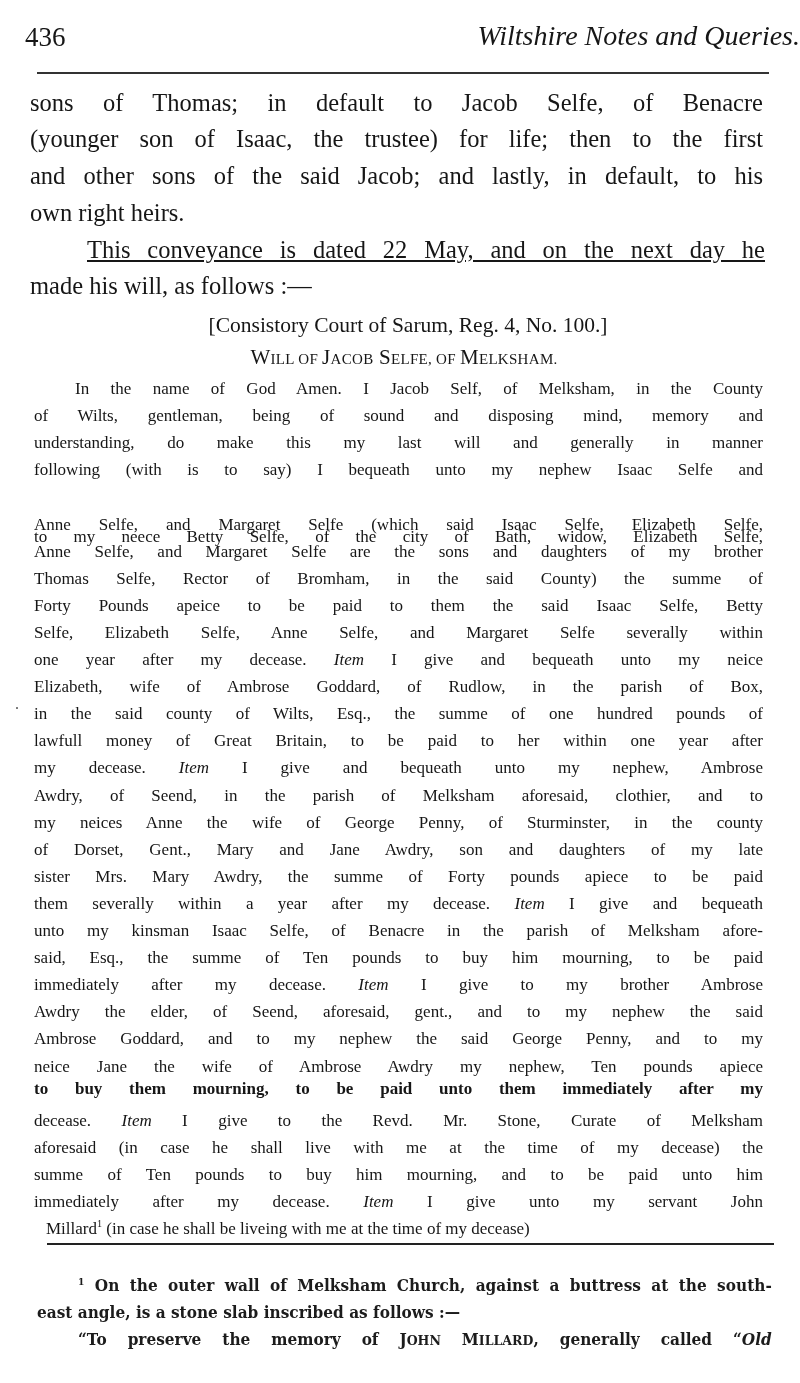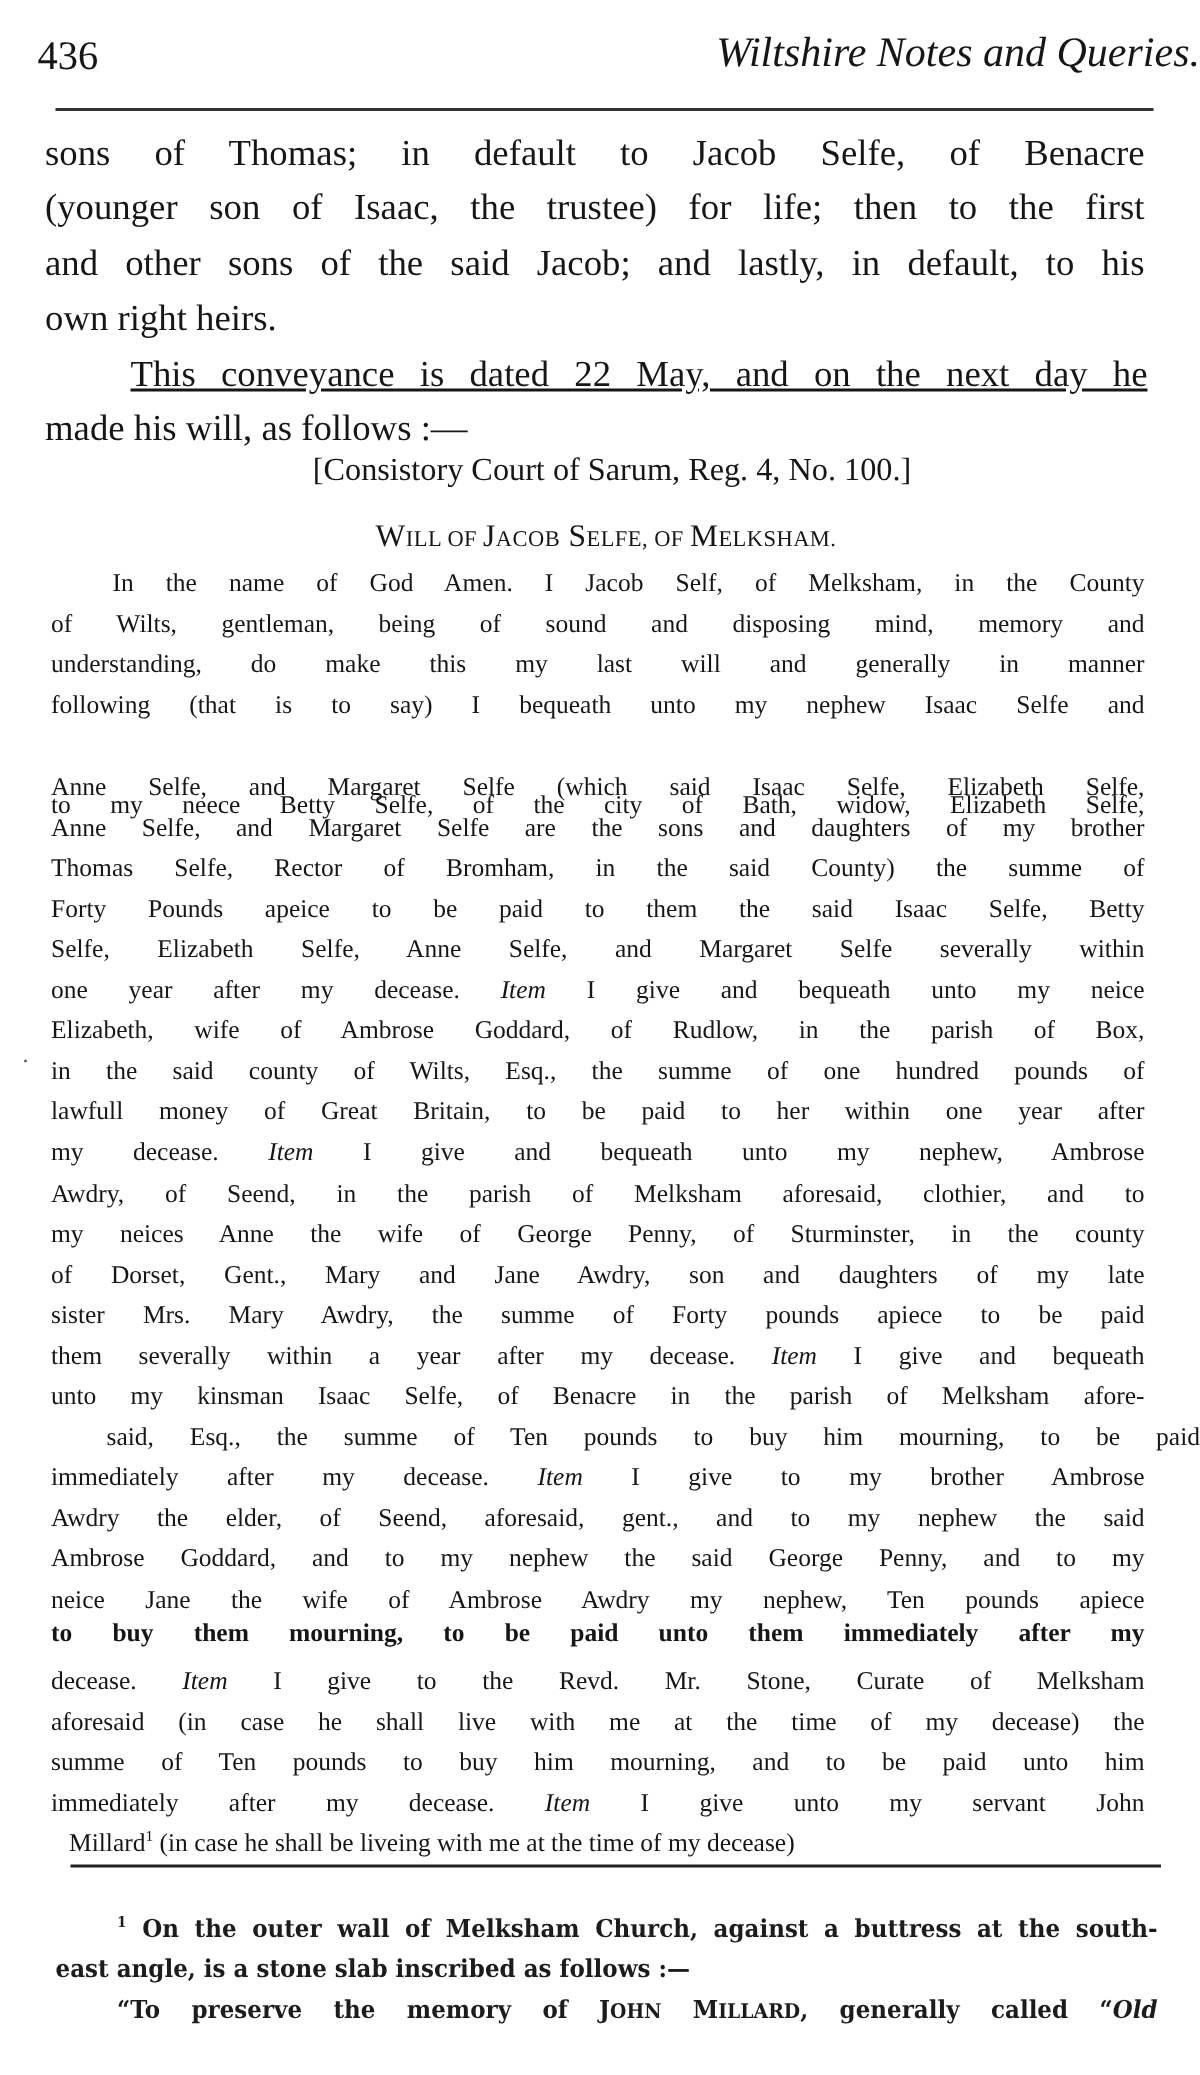--- a/index.html
+++ b/index.html
@@ -21,21 +21,21 @@
     }
     .lead .line { font-size: 24.5px; }
     .lead .line.last { text-align-last: left; }
     .lead .line.indent { left: 87px; width: 678px; text-decoration: underline; }
 
     .body .line { font-size: 17px; left: 34px; width: 729px; }
     .body .line.indent { left: 75px; width: 688px; }
     .body .line.last { text-align-last: left; margin-left: 12px; }
 
     .center { position: absolute; left: 0; width: 800px; text-align: center; white-space: nowrap; }
-    .citation { font-size: 21.5px; top: 301px; padding-left: 16px; box-sizing: border-box; }
+    .citation { font-size: 21.5px; top: 313px; padding-left: 16px; box-sizing: border-box; }
     .will-title { font-size: 20px; top: 345px; letter-spacing: 0.3px; padding-left: 8px; box-sizing: border-box; }
     .will-title .sc { font-size: 15px; text-transform: uppercase; }
     .will-title .cap { font-size: 21px; }
 
     .foot .line { font-family: "DejaVu Serif", "Liberation Serif", serif; font-size: 16.5px; font-weight: bold; color: #1c1c1c; left: 37px; width: 736px; transform: scaleX(0.93); transform-origin: left top; }
     .foot .line.indent { left: 78px; width: 746px; }
     .foot .line.last { text-align-last: left; }
     .foot .sc { font-size: 13.5px; text-transform: uppercase; }
 
     em { font-style: italic; }
@@ -62,39 +62,39 @@
 </div>
 
 <div class="center citation">[Consistory Court of Sarum, Reg. 4, No. 100.]</div>
 
 <div class="center will-title"><span class="cap">W</span><span class="sc">ill</span><span class="sc"> of </span><span class="cap">J</span><span class="sc">acob</span><span class="cap"> S</span><span class="sc">elfe,</span><span class="sc"> of </span><span class="cap">M</span><span class="sc">elksham.</span></div>
 
 <div class="body" id="will-body">
     <div class="line indent" style="top: 379px;">In the name of God Amen.   I Jacob Self, of Melksham, in the County</div>
     <div class="line" style="top: 406.1px;">of Wilts, gentleman, being of sound and disposing mind, memory and</div>
     <div class="line" style="top: 433.2px;">understanding, do make this my last will and generally in manner</div>
-    <div class="line" style="top: 460.3px;">following (that is to say) I bequeath unto my nephew Isaac Selfe and</div>
+    <div class="line" style="top: 460.3px;">following (with is to say) I bequeath unto my nephew Isaac Selfe and</div>
     <div class="line" style="top: 487.4px; margin-top: 40px;">to my neece Betty Selfe, of the city of Bath, widow, Elizabeth Selfe,</div>
     <div class="line" style="top: 514.5px;">Anne Selfe, and Margaret Selfe (which said Isaac Selfe, Elizabeth Selfe,</div>
     <div class="line" style="top: 541.6px;">Anne Selfe, and Margaret Selfe are the sons and daughters of my brother</div>
     <div class="line" style="top: 568.7px;">Thomas Selfe, Rector of Bromham, in the said County) the summe of</div>
     <div class="line" style="top: 595.8px;">Forty Pounds apeice to be paid to them the said Isaac Selfe, Betty</div>
     <div class="line" style="top: 622.9px;">Selfe, Elizabeth Selfe, Anne Selfe, and Margaret Selfe severally within</div>
     <div class="line" style="top: 650px;"><span>one year after my decease.  </span><em>Item</em><span> I give and bequeath unto my neice</span></div>
     <div class="line" style="top: 677.1px;">Elizabeth, wife of Ambrose Goddard, of Rudlow, in the parish of Box,</div>
     <div class="line" style="top: 704.2px;">in the said county of Wilts, Esq., the summe of one hundred pounds of</div>
     <div class="line" style="top: 731.3px;">lawfull money of Great Britain, to be paid to her within one year after</div>
     <div class="line" style="top: 758.4px;"><span>my decease.  </span><em>Item</em><span> I give and bequeath unto my nephew, Ambrose</span></div>
     <div class="line" style="top: 785.5px;">Awdry, of Seend, in the parish of Melksham aforesaid, clothier, and to</div>
     <div class="line" style="top: 812.6px;">my neices Anne the wife of George Penny, of Sturminster, in the county</div>
     <div class="line" style="top: 839.7px;">of Dorset, Gent., Mary and Jane Awdry, son and daughters of my late</div>
     <div class="line" style="top: 866.8px;">sister Mrs. Mary Awdry, the summe of Forty pounds apiece to be paid</div>
     <div class="line" style="top: 893.9px;"><span>them severally within a year after my decease.  </span><em>Item</em><span> I give and bequeath</span></div>
     <div class="line" style="top: 921px;">unto my kinsman Isaac Selfe, of Benacre in the parish of Melksham afore-</div>
-    <div class="line" style="top: 948.1px; margin-left: 37px;">said, Esq., the summe of Ten pounds to buy him mourning, to be paid</div>
+    <div class="line" style="top: 948.1px;">said, Esq., the summe of Ten pounds to buy him mourning, to be paid</div>
     <div class="line" style="top: 975.2px;"><span>immediately after my decease.  </span><em>Item</em><span> I give to my brother Ambrose</span></div>
     <div class="line" style="top: 1002.3px;">Awdry the elder, of Seend, aforesaid, gent., and to my nephew the said</div>
     <div class="line" style="top: 1029.4px;">Ambrose Goddard, and to my nephew the said George Penny, and to my</div>
     <div class="line" style="top: 1056.5px;">neice Jane the wife of Ambrose Awdry my nephew, Ten pounds apiece</div>
     <div class="line" style="top: 1079px; font-weight: bold;">to buy them mourning, to be paid unto them immediately after my</div>
     <div class="line" style="top: 1110.7px;"><span>decease.  </span><em>Item</em><span> I give to the Revd. Mr. Stone, Curate of Melksham</span></div>
     <div class="line" style="top: 1137.8px;">aforesaid (in case he shall live with me at the time of my decease) the</div>
     <div class="line" style="top: 1164.9px;">summe of Ten pounds to buy him mourning, and to be paid unto him</div>
     <div class="line" style="top: 1192px;"><span>immediately after my decease.  </span><em>Item</em><span> I give unto my servant John</span></div>
     <div class="line last" style="top: 1219.1px;"><span>Millard</span><sup>1</sup><span> (in case he shall be liveing with me at the time of my decease)</span></div>

